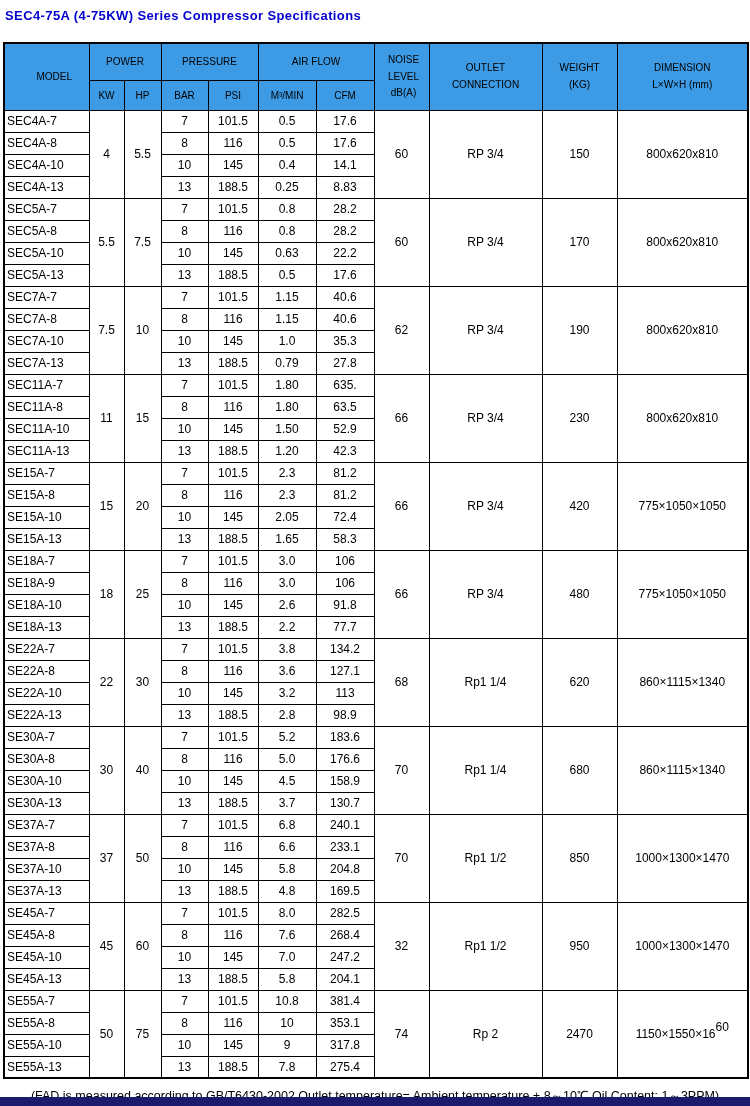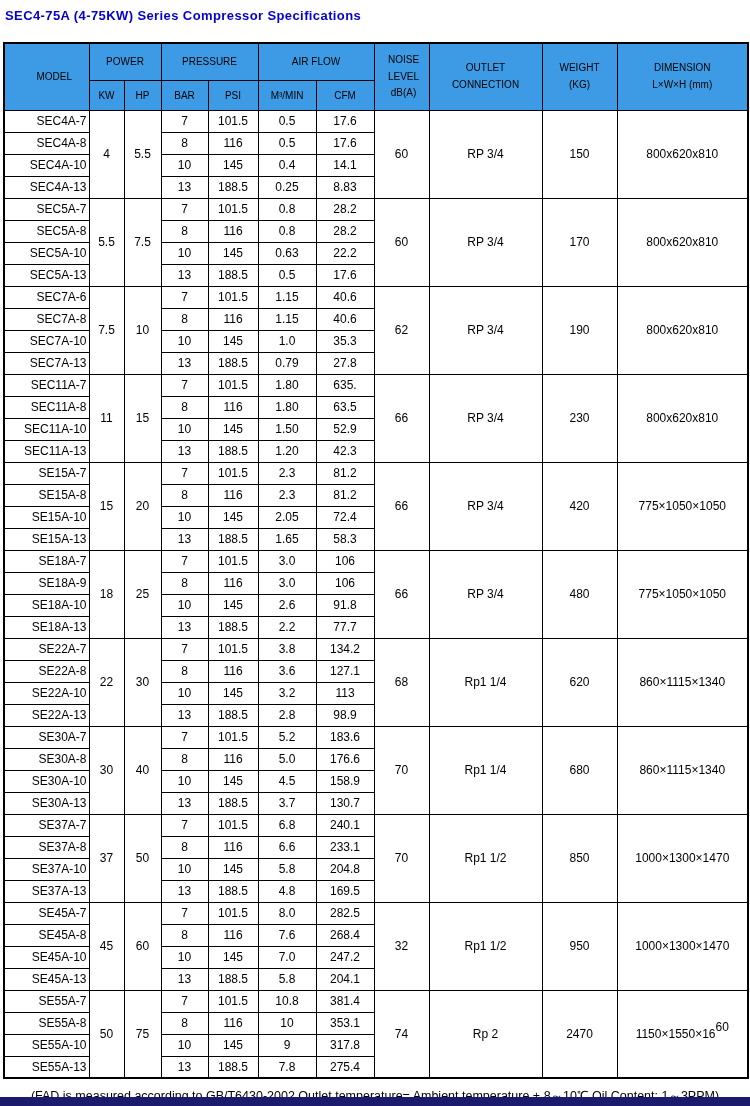--- a/index.html
+++ b/index.html
@@ -13,21 +13,21 @@
   }
   table.spec { border-collapse: collapse; table-layout: fixed; width: 744px; margin-left: 3px; border: 2px solid #000; }
   .spec th, .spec td { border: 1px solid #000; color: #000; text-align: center; vertical-align: middle; overflow: hidden; }
   .spec thead th { background: var(--header-bg, #3d9be5); font-weight: normal; font-size: 10px; }
   .row1 { height: 37px; }
   .row2 { height: 30px; }
   .spec tbody td { height: 22px; font-size: 12px; padding: 0 2px; }
   .th-model { text-align: left; padding-left: 15px; }
   .th-noise { text-align: left; padding-left: 4px; margin-top: 17px; }
   .th-stack div { line-height: 1.65; }
-  td.model-cell { text-align: right; padding-left: 5px; margin-top: 38px; }
+  td.model-cell { text-align: left; padding-left: 5px; margin-top: 38px; }
   .dim-sup { position: relative; top: -7px; }
   .footer { font-size: 12.5px; color: #000; text-align: center; margin-top: 9px; white-space: nowrap; }
   .bottom-bar { position: absolute; left: 0; bottom: 0; width: 750px; height: 9px; background: var(--bottom-bar, #1c1a6e); }
 </style>
 </head>
 <body>
 
 <div class="page">
 
   <div class="title">SEC4-75A (4-75KW) Series Compressor Specifications</div>
@@ -142,21 +142,21 @@
           <td>22.2</td>
         </tr>
         <tr>
           <td class="model-cell">SEC5A-13</td>
           <td>13</td>
           <td>188.5</td>
           <td>0.5</td>
           <td>17.6</td>
         </tr>
         <tr>
-          <td class="model-cell">SEC7A-6</td>
+          <td class="model-cell">SEC7A-7</td>
           <td rowspan="4">7.5</td>
           <td rowspan="4">10</td>
           <td>7</td>
           <td>101.5</td>
           <td>1.15</td>
           <td>40.6</td>
           <td rowspan="4">62</td>
           <td rowspan="4">RP 3/4</td>
           <td rowspan="4">190</td>
           <td rowspan="4">800x620x810</td>

